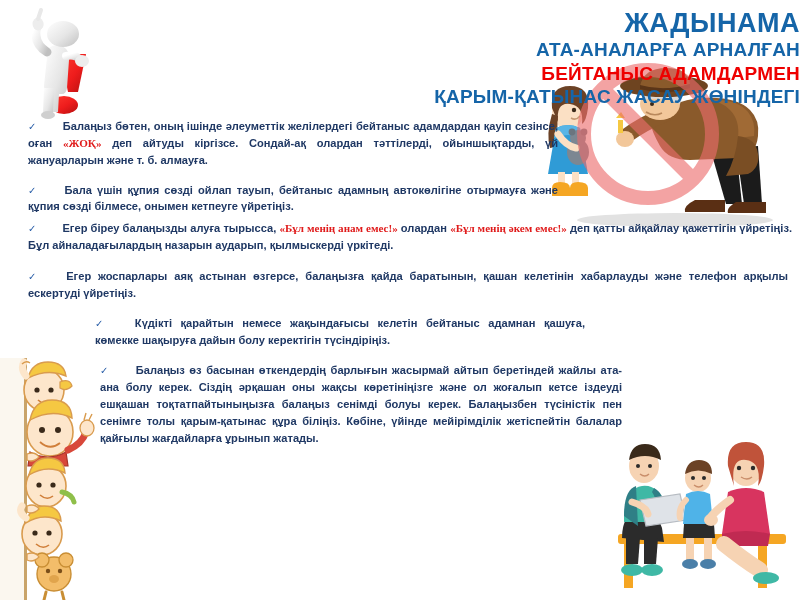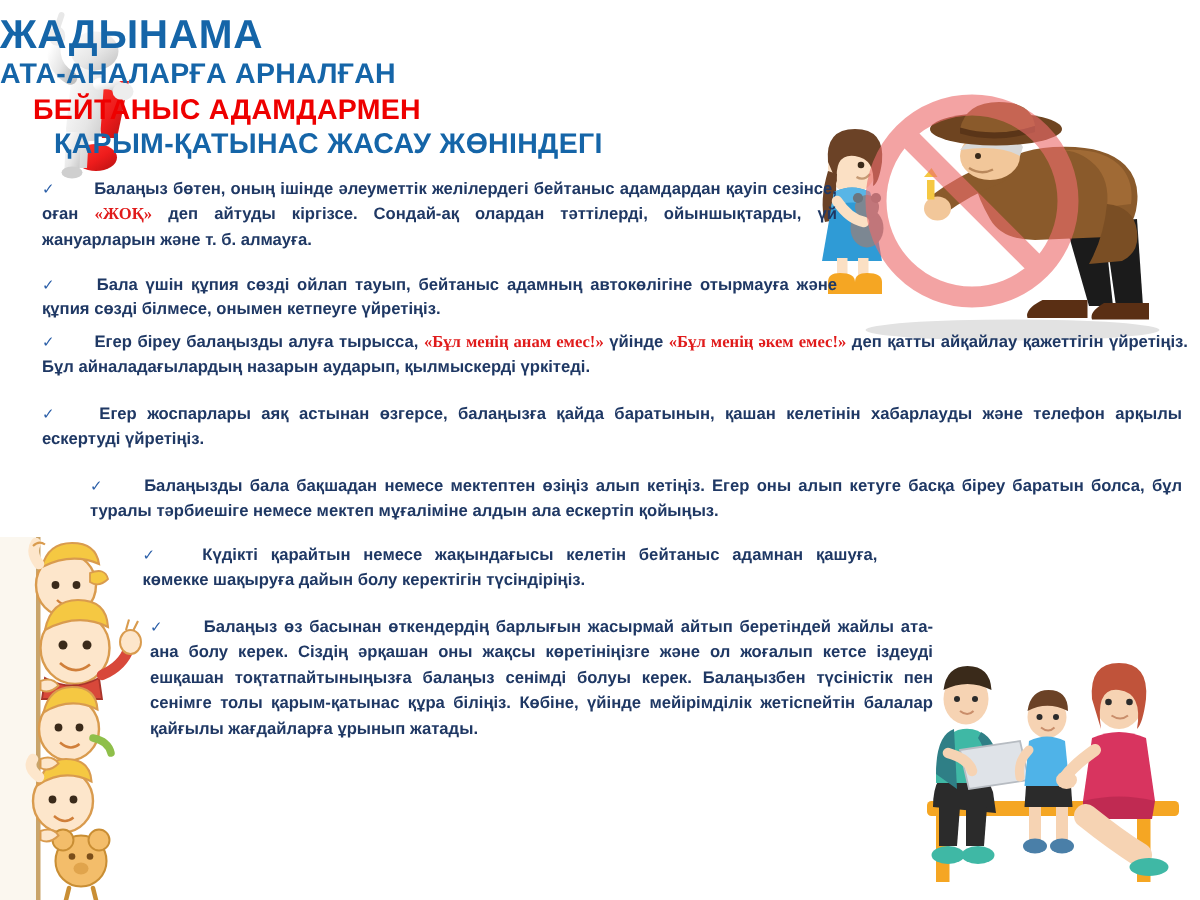--- a/index.html
+++ b/index.html
@@ -12,21 +12,21 @@
   #poster {
     position: relative;
     width: 800px; height: 600px;
     background: #ffffff;
   }
 
   
   .header {
     position: absolute;
     top: 8px; left: 0; width: 800px;
-    text-align: left;
+    text-align: right;
     z-index: 5;
     pointer-events: none;
   }
   .title-main {
     font-size: 27px;
     font-weight: bold;
     color: #1565a8;
     letter-spacing: 0.5px;
     line-height: 1.12;
   }
@@ -308,20 +308,19 @@
   <div class="header">
     <div class="title-main">ЖАДЫНАМА</div>
     <div class="title-l2">АТА-АНАЛАРҒА АРНАЛҒАН</div>
     <div class="title-l3">БЕЙТАНЫС АДАМДАРМЕН</div>
     <div class="title-l4">ҚАРЫМ-ҚАТЫНАС ЖАСАУ ЖӨНІНДЕГІ</div>
   </div>
 
   <div class="body-wrap">
     <p class="para p1"><span class="tick">✓</span><span>Балаңыз бөтен, оның ішінде әлеуметтік желілердегі бейтаныс адамдардан қауіп сезінсе, оған </span><span class="red">«ЖОҚ»</span><span> деп айтуды кіргізсе. Сондай-ақ олардан тәттілерді, ойыншықтарды, үй жануарларын және т. б. алмауға.</span></p>
     <p class="para p2"><span class="tick">✓</span><span>Бала үшін құпия сөзді ойлап тауып, бейтаныс адамның автокөлігіне отырмауға және құпия сөзді білмесе, онымен кетпеуге үйретіңіз.</span></p>
-    <p class="para p4"><span class="tick">✓</span><span>Егер біреу балаңызды алуға тырысса, </span><span class="red">«Бұл менің анам емес!»</span><span> үйінде </span><span class="red">«Бұл менің әкем емес!»</span><span> деп қатты айқайлау қажеттігін үйретіңіз. Бұл айналадағылардың назарын аударып, қылмыскерді үркітеді.</span></p>
+    <p class="para p4"><span class="tick">✓</span><span>Егер біреу балаңызды алуға тырысса, </span><span class="red">«Бұл менің анам емес!»</span><span> олардан </span><span class="red">«Бұл менің әкем емес!»</span><span> деп қатты айқайлау қажеттігін үйретіңіз. Бұл айналадағылардың назарын аударып, қылмыскерді үркітеді.</span></p>
     <p class="para p5"><span class="tick">✓</span><span>Егер жоспарлары аяқ астынан өзгерсе, балаңызға қайда баратынын, қашан келетінін хабарлауды және телефон арқылы ескертуді үйретіңіз.</span></p>
-    <p class="para p6"><span class="tick">✓</span><span>Балаңызды бала бақшадан немесе мектептен өзіңіз алып кетіңіз. Егер оны алып кетуге басқа біреу баратын болса, бұл туралы тәрбиешіге немесе мектеп мұғаліміне алдын ала ескертіп қойыңыз.</span></p>
     <p class="para p7"><span class="tick">✓</span><span>Күдікті қарайтын немесе жақындағысы келетін бейтаныс адамнан қашуға, көмекке шақыруға дайын болу керектігін түсіндіріңіз.</span></p>
     <p class="para p9"><span class="tick">✓</span><span>Балаңыз өз басынан өткендердің барлығын жасырмай айтып беретіндей жайлы ата-ана болу керек. Сіздің әрқашан оны жақсы көретініңізге және ол жоғалып кетсе іздеуді ешқашан тоқтатпайтыныңызға балаңыз сенімді болуы керек. Балаңызбен түсіністік пен сенімге толы қарым-қатынас құра біліңіз. Көбіне, үйінде мейірімділік жетіспейтін балалар қайғылы жағдайларға ұрынып жатады.</span></p>
   </div>
 
 </div>
 
 </body></html>

